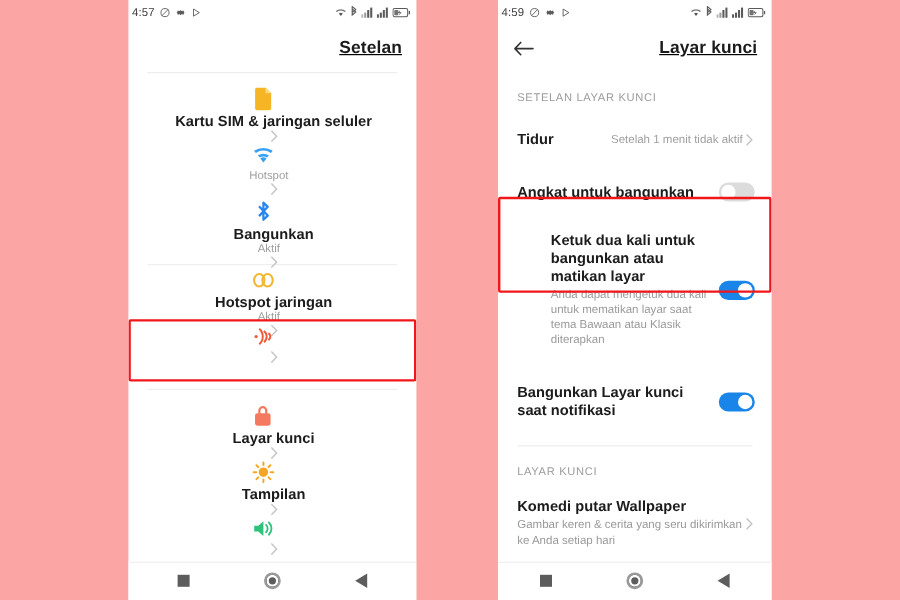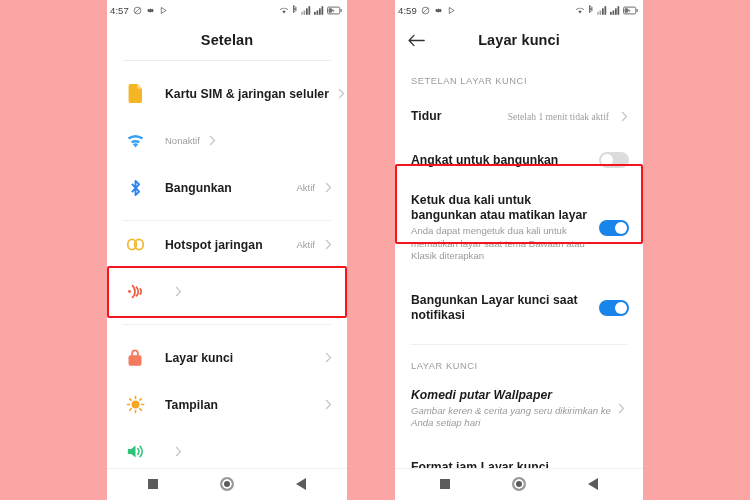--- a/index.html
+++ b/index.html
@@ -26,21 +26,21 @@
   .phone-left  { width: 375px; }
   .phone-right { width: 375px; }
 
   .screen {
     position: absolute;
     top: 0; bottom: 0;
     background: #ffffff;
     overflow: hidden;
   }
   .screen-left  { left: 107px;  right: 28px; }
-  .screen-right { left: 20px;   right: 107px; }
+  .screen-right { left: 40px;   right: 107px; }
 
   
   .statusbar {
     height: 20px;
     display: flex;
     align-items: center;
     padding: 0 5px 0 3px;
     font-size: 9px;
     color: #4a4a4a;
     letter-spacing: .1px;
@@ -51,21 +51,21 @@
   .sb-ico   { display: inline-flex; align-items: center; color: #5a5a5a; }
 
   
   .titlebar {
     height: 40px;
     display: flex;
     align-items: center;
     position: relative;
     padding: 0 12px;
   }
-  .titlebar.centered { justify-content: center; }
+  .titlebar.centered { justify-content: flex-end; text-decoration: underline; }
   .page-title {
     font-size: 14.5px;
     font-weight: 600;
     color: #1b1b1b;
     letter-spacing: .1px;
   }
   .back-arrow {
     position: absolute;
     left: 10px; top: 50%;
     transform: translateY(-50%);
@@ -82,20 +82,21 @@
 
   
   .list { padding: 0; }
   .row {
     display: flex;
     align-items: center;
     height: 47px;
     padding: 0 14px 0 16px;
     position: relative;
     background: transparent;
+    flex-direction: column;
   }
   .row-ico {
     width: 24px; height: 24px;
     flex: 0 0 24px;
     display: flex; align-items: center; justify-content: center;
     margin-right: 18px;
   }
   .row-label {
     font-size: 12.2px;
     font-weight: 600;
@@ -153,23 +154,22 @@
   }
   .rrow-sub {
     font-size: 9.6px;
     color: #9a9a9a;
     line-height: 12.6px;
     margin-top: 2px;
   }
   .rrow-value {
     font-size: 9.6px;
     color: #9e9e9e;
-    margin-right: 10px;
+    margin-right: 0;
     white-space: nowrap;
-    font-family: Liberation Serif, serif;
   }
 
   
   .switch {
     width: 30px; height: 16px;
     border-radius: 8px;
     position: relative;
     flex: 0 0 30px;
     margin-left: 10px;
   }
@@ -304,21 +304,21 @@
         </div>
 
         <div class="row">
           <span class="row-ico">
             <svg width="19" height="16" viewBox="0 0 24 20" fill="#3aa0f3">
               <path d="M12 18.2l3.3-4.2a5.3 5.3 0 00-6.6 0L12 18.2z"></path>
               <path d="M6.2 10.6l1.9 2.3a8.2 8.2 0 017.8 0l1.9-2.3a11.2 11.2 0 00-11.6 0z"></path>
               <path d="M2.2 5.7l1.9 2.3a14.6 14.6 0 0115.8 0l1.9-2.3a17.6 17.6 0 00-19.6 0z"></path>
             </svg>
           </span>
-          <span class="row-value">Nonaktif</span>
+          <span class="row-value">Hotspot</span>
           <span class="chev">
             <svg width="7" height="11" viewBox="0 0 8 13" fill="none" stroke="currentColor" stroke-width="1.4">
                 <path d="M1.2 1.2L6.4 6.5 1.2 11.8"></path>
               </svg>
           </span>
         </div>
 
         <div class="row">
           <span class="row-ico">
             <svg width="13" height="20" viewBox="0 0 14 22" fill="none" stroke="#2a86ef" stroke-width="2.1" stroke-linejoin="round">
@@ -546,21 +546,21 @@
       <div class="rrow">
         <div class="rrow-text">
           <div class="rrow-title">Angkat untuk bangunkan</div>
         </div>
         <span class="switch off">
             <span class="knob"></span>
           </span>
       </div>
 
       <div class="rrow" style="padding-top:11px;padding-bottom:11px;">
-        <div class="rrow-text" style="max-width:190px;">
+        <div class="rrow-text" style="max-width:190px;margin-left:28px;">
           <div class="rrow-title">Ketuk dua kali untuk bangunkan atau matikan layar</div>
           <div class="rrow-sub">Anda dapat mengetuk dua kali untuk mematikan layar saat tema Bawaan atau Klasik diterapkan</div>
         </div>
         <span class="switch on">
             <span class="knob"></span>
           </span>
       </div>
 
       <div class="rrow" style="margin-top:10px;">
         <div class="rrow-text" style="max-width:195px;">
@@ -569,21 +569,21 @@
         <span class="switch on">
             <span class="knob"></span>
           </span>
       </div>
 
       <div class="grp-div" style="margin-top:12px;"></div>
 
       <div class="section-label">LAYAR KUNCI</div>
 
       <div class="rrow">
-        <div class="rrow-text" style="max-width:205px;font-style:italic;">
+        <div class="rrow-text" style="max-width:205px;">
           <div class="rrow-title">Komedi putar Wallpaper</div>
           <div class="rrow-sub">Gambar keren &amp; cerita yang seru dikirimkan ke Anda setiap hari</div>
         </div>
         <span class="chev">
           <svg width="7" height="11" viewBox="0 0 8 13" fill="none" stroke="currentColor" stroke-width="1.4">
               <path d="M1.2 1.2L6.4 6.5 1.2 11.8"></path>
             </svg>
         </span>
       </div>
 

